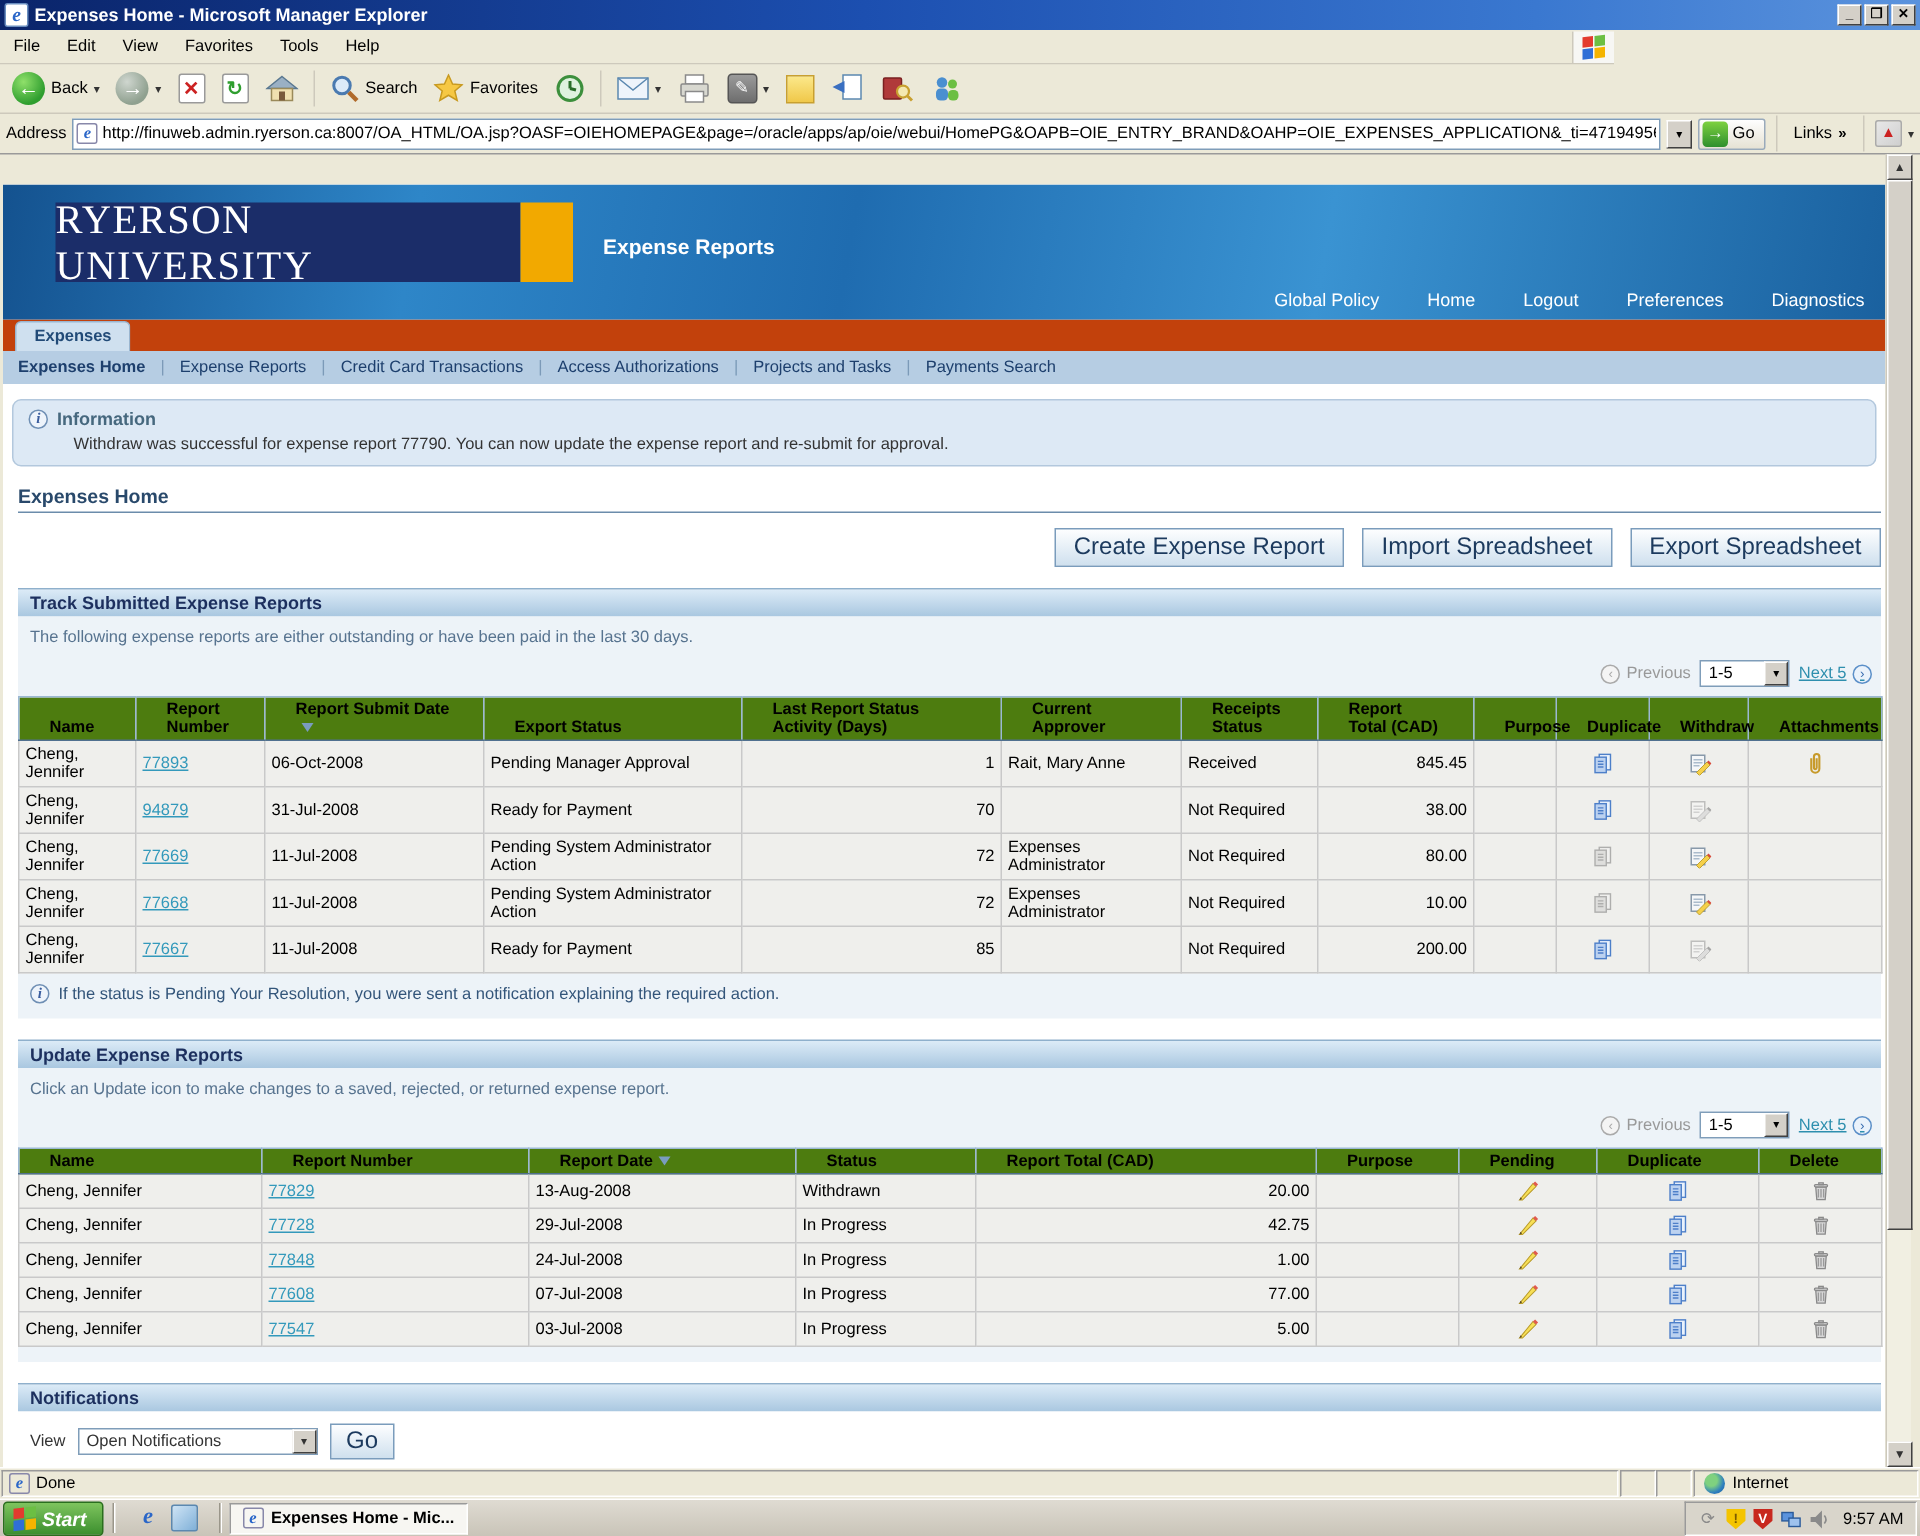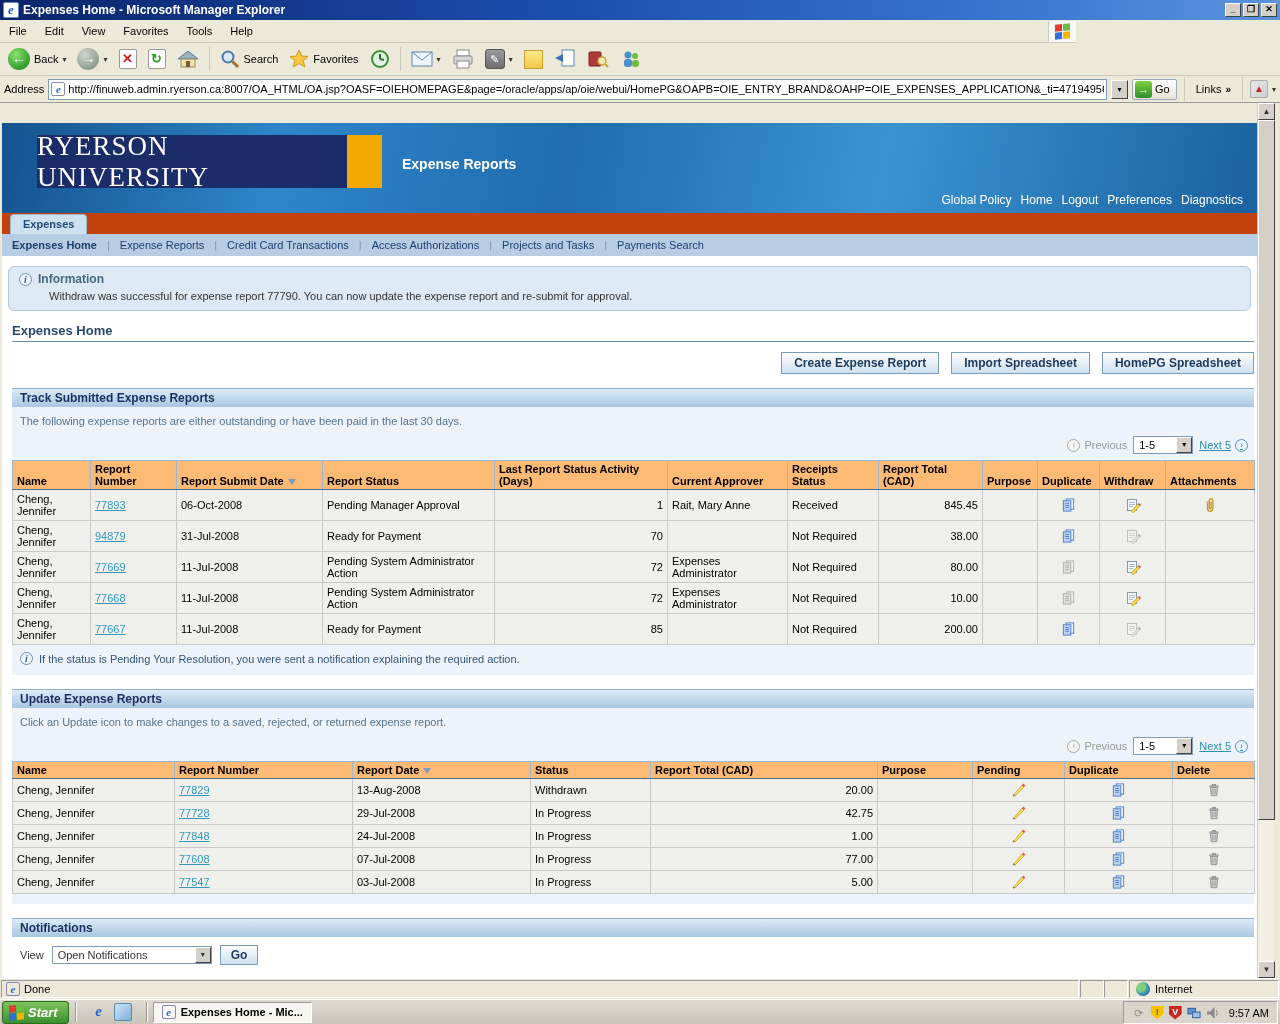--- a/index.html
+++ b/index.html
@@ -66,21 +66,21 @@
     border:1px solid;border-color:#fff #404040 #404040 #fff;}
   .vs-down{position:absolute;bottom:0;}
   
   .banner{position:relative;height:90px;
     background:linear-gradient(100deg,#14528f 0%,#2e86c8 22%,#1f6cb0 45%,#3a93d2 70%,#1a619f 100%);}
   .logo-box{position:absolute;left:35px;top:12px;width:310px;height:53px;background:#1b2d69;
     display:flex;align-items:center;justify-content:center;}
   .logo-text{color:#fff;font-family:"Liberation Serif",serif;font-size:27px;letter-spacing:1px;}
   .orange-box{position:absolute;left:345px;top:12px;width:35px;height:53px;background:#f2a900;}
   .app-title{position:absolute;left:400px;top:33px;color:#fff;font-weight:bold;font-size:14px;}
-  .banner-links{position:absolute;right:14px;bottom:6px;display:flex;gap:9px;color:#fff;font-size:12px;}
+  .banner-links{position:absolute;right:14px;bottom:6px;display:flex;gap:32px;color:#fff;font-size:12px;}
   .banner-links span{cursor:pointer;}
   
   .tabrow{height:21px;background:#c2410c;display:flex;align-items:flex-end;}
   .tab{margin-left:8px;height:20px;background:#cfe0ef;border:1px solid #9ab6d0;border-bottom:none;
     border-radius:4px 4px 0 0;padding:3px 12px 0;font-weight:bold;color:#214a77;}
   .subnav{height:22px;background:#b6cde3;display:flex;align-items:center;padding:0 8px;color:#1d3f6d;}
   .subnav .nav-item{padding:0 10px;}
   .subnav .nav-item.current{font-weight:bold;padding-left:2px;}
   .subnav .nav-sep{color:#7c9ab8;}
   
@@ -88,41 +88,41 @@
   .infobox .ib-title{display:flex;align-items:center;gap:6px;font-weight:bold;color:#46687e;font-size:12px;}
   .ii{display:inline-block;width:13px;height:13px;border:1px solid #6f8fb4;border-radius:50%;color:#3a5d9e;
     font-family:"Liberation Serif",serif;font-style:italic;font-weight:bold;font-size:10px;line-height:11px;
     text-align:center;background:#eef4fb;flex:none;}
   .infobox .ib-msg{margin:4px 0 0 30px;color:#333;}
   
   .page-title{margin:12px 10px 0;color:#29496b;font-weight:bold;font-size:13px;
     border-bottom:1px solid #6b8cab;padding-bottom:3px;width:1242px;}
   .btn-row{margin:10px 10px 0;width:1242px;display:flex;justify-content:flex-end;gap:12px;}
   .obtn{background:linear-gradient(#fdfeff,#cfe0ee);border:1px solid #7a9cbc;padding:3px 12px;
-    font-weight:bold;color:#1c3a5e;font-size:12px;}
+    font-weight:normal;color:#1c3a5e;font-size:16px;}
   
   .section{margin:14px 10px 0;width:1242px;}
   .sec-bar{height:19px;background:linear-gradient(#dcebf7,#a9c7e0);border-top:1px solid #8fb0cc;
     padding:2px 8px 0;font-weight:bold;font-size:12px;color:#1c2f5e;}
   .sec-body{background:#edf3f8;padding:6px 0 10px;}
   .sec-desc{color:#57738f;padding:2px 8px 6px;}
   .pag-row{display:flex;justify-content:flex-end;align-items:center;gap:6px;padding:3px 6px 6px;}
   .pag-prev{color:#999;display:flex;align-items:center;gap:4px;}
   .pag-circ{display:inline-block;width:13px;height:13px;border-radius:50%;border:1px solid #aaa;color:#aaa;
     font-size:9px;line-height:11px;text-align:center;background:#f4f4f4;}
   .pag-circ.blue{border-color:#5b8fc8;color:#3a6db0;background:#eaf2fb;}
   .pag-next{color:#2e8fae;text-decoration:underline;display:flex;align-items:center;gap:4px;}
   .sel{display:inline-flex;border:1px solid #7f9db9;background:#fff;height:18px;align-items:center;}
   .sel .sel-txt{padding:0 5px;min-width:42px;}
   .sel .sel-btn{width:16px;height:16px;background:#d4d0c8;border:1px solid;
     border-color:#fff #404040 #404040 #fff;font-size:8px;line-height:14px;text-align:center;}
   
   table.otab{border-collapse:collapse;table-layout:fixed;width:1242px;margin:0 auto;}
-  table.otab th{background:#fdba74;border:1px solid #9bb8d3;border-bottom:1px solid #50708f;
-    font-weight:bold;color:#000;padding:2px 4px;text-align:left;vertical-align:bottom;font-size:11px;}
+  table.otab th{background:#4d7c0f;border:1px solid #9bb8d3;border-bottom:1px solid #50708f;
+    font-weight:bold;color:#000;padding:2px 20px;text-align:left;vertical-align:bottom;font-size:11px;}
   table.otab td{background:#efefec;border:1px solid #c9c9c9;padding:3px 4px;vertical-align:middle;color:#000;}
   th.r,td.r{text-align:right;}
   th.c,td.c{text-align:center;}
   td.icon-cell{text-align:center;}
   a.rlink{color:#3399bb;text-decoration:underline;cursor:pointer;}
   .sort-arrow{display:inline-block;margin-left:4px;width:0;height:0;border-left:4px solid transparent;
     border-right:4px solid transparent;border-top:6px solid #7a9cc0;vertical-align:middle;}
   .sec-note{display:flex;align-items:center;gap:6px;color:#33557a;padding:7px 8px 0;}
   .dis{filter:grayscale(1) opacity(.55);}
   svg.ic{vertical-align:middle;}
@@ -339,21 +339,21 @@
       <span>Information</span>
     </div>
     <div class="ib-msg">Withdraw was successful for expense report 77790. You can now update the expense report and re-submit for approval.</div>
   </div>
 
   <div class="page-title">Expenses Home</div>
 
   <div class="btn-row">
     <button class="obtn">Create Expense Report</button>
     <button class="obtn">Import Spreadsheet</button>
-    <button class="obtn">HomePG Spreadsheet</button>
+    <button class="obtn">Export Spreadsheet</button>
   </div>
 
   <div class="section">
     <div class="sec-bar">Track Submitted Expense Reports</div>
     <div class="sec-body">
       <div class="sec-desc">The following expense reports are either outstanding or have been paid in the last 30 days.</div>
       <div class="pag-row">
         <span class="pag-prev">
           <span class="pag-circ">‹</span>
           <span>Previous</span>
@@ -380,21 +380,21 @@
           <col style="width:55px">
             <col style="width:62px">
             <col style="width:66px">
             <col style="width:89px">
         </colgroup>
         <tbody>
             <tr>
           <th>Name</th>
           <th>Report Number</th>
           <th><span>Report Submit Date</span><span class="sort-arrow"></span></th>
-          <th>Report Status</th>
+          <th>Export Status</th>
           <th class="r">Last Report Status Activity (Days)</th>
           <th>Current Approver</th>
           <th>Receipts Status</th>
           <th class="r">Report Total (CAD)</th>
           <th>Purpose</th>
           <th>Duplicate</th>
           <th>Withdraw</th>
           <th>Attachments</th>
         </tr>
 

